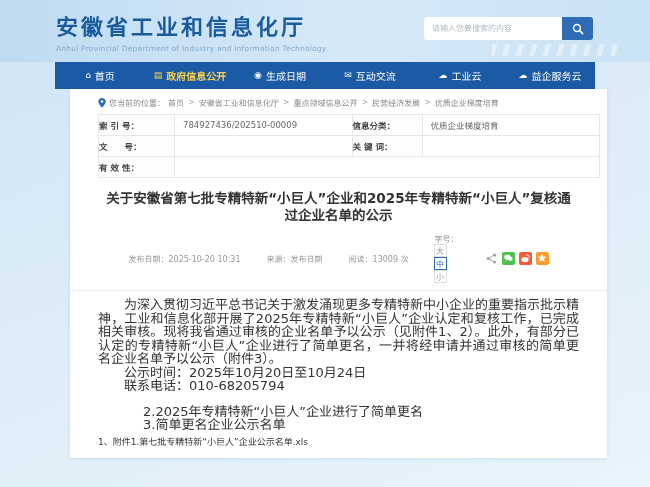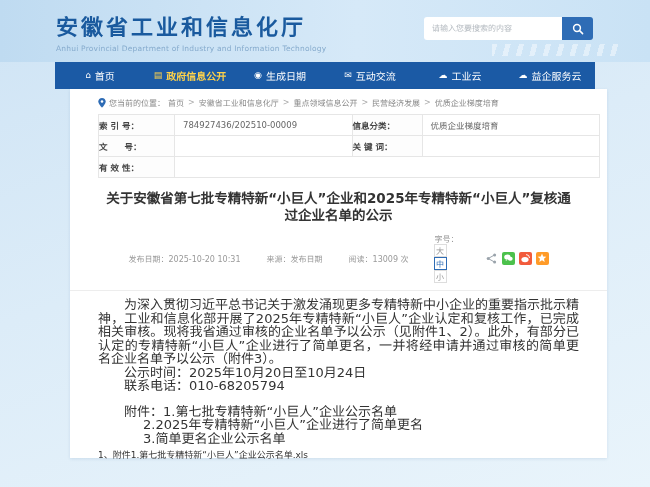--- a/index.html
+++ b/index.html
@@ -245,23 +245,20 @@
         </span>
       </span>
     </div>
 
     <div class="article-body">
       <p class="indent">为深入贯彻习近平总书记关于激发涌现更多专精特新中小企业的重要指示批示精神，工业和信息化部开展了2025年专精特新“小巨人”企业认定和复核工作，已完成相关审核。现将我省通过审核的企业名单予以公示（见附件1、2）。此外，有部分已认定的专精特新“小巨人”企业进行了简单更名，一并将经申请并通过审核的简单更名企业名单予以公示（附件3）。</p>
       <p class="indent">公示时间：2025年10月20日至10月24日</p>
       <p class="indent">联系电话：010-68205794</p>
 
       <div class="att-block">
-        <p class="att-first">
-          <span>附件：</span><span>1.第七批专精特新“小巨人”企业公示名单</span>
-        </p>
         <p class="att-rest">2.2025年专精特新“小巨人”企业进行了简单更名</p>
         <p class="att-rest">3.简单更名企业公示名单</p>
       </div>
 
       <div class="rel-block">
         <a class="rel-link">1、附件1.第七批专精特新“小巨人”企业公示名单.xls</a>
 
       </div>
     </div>
 

